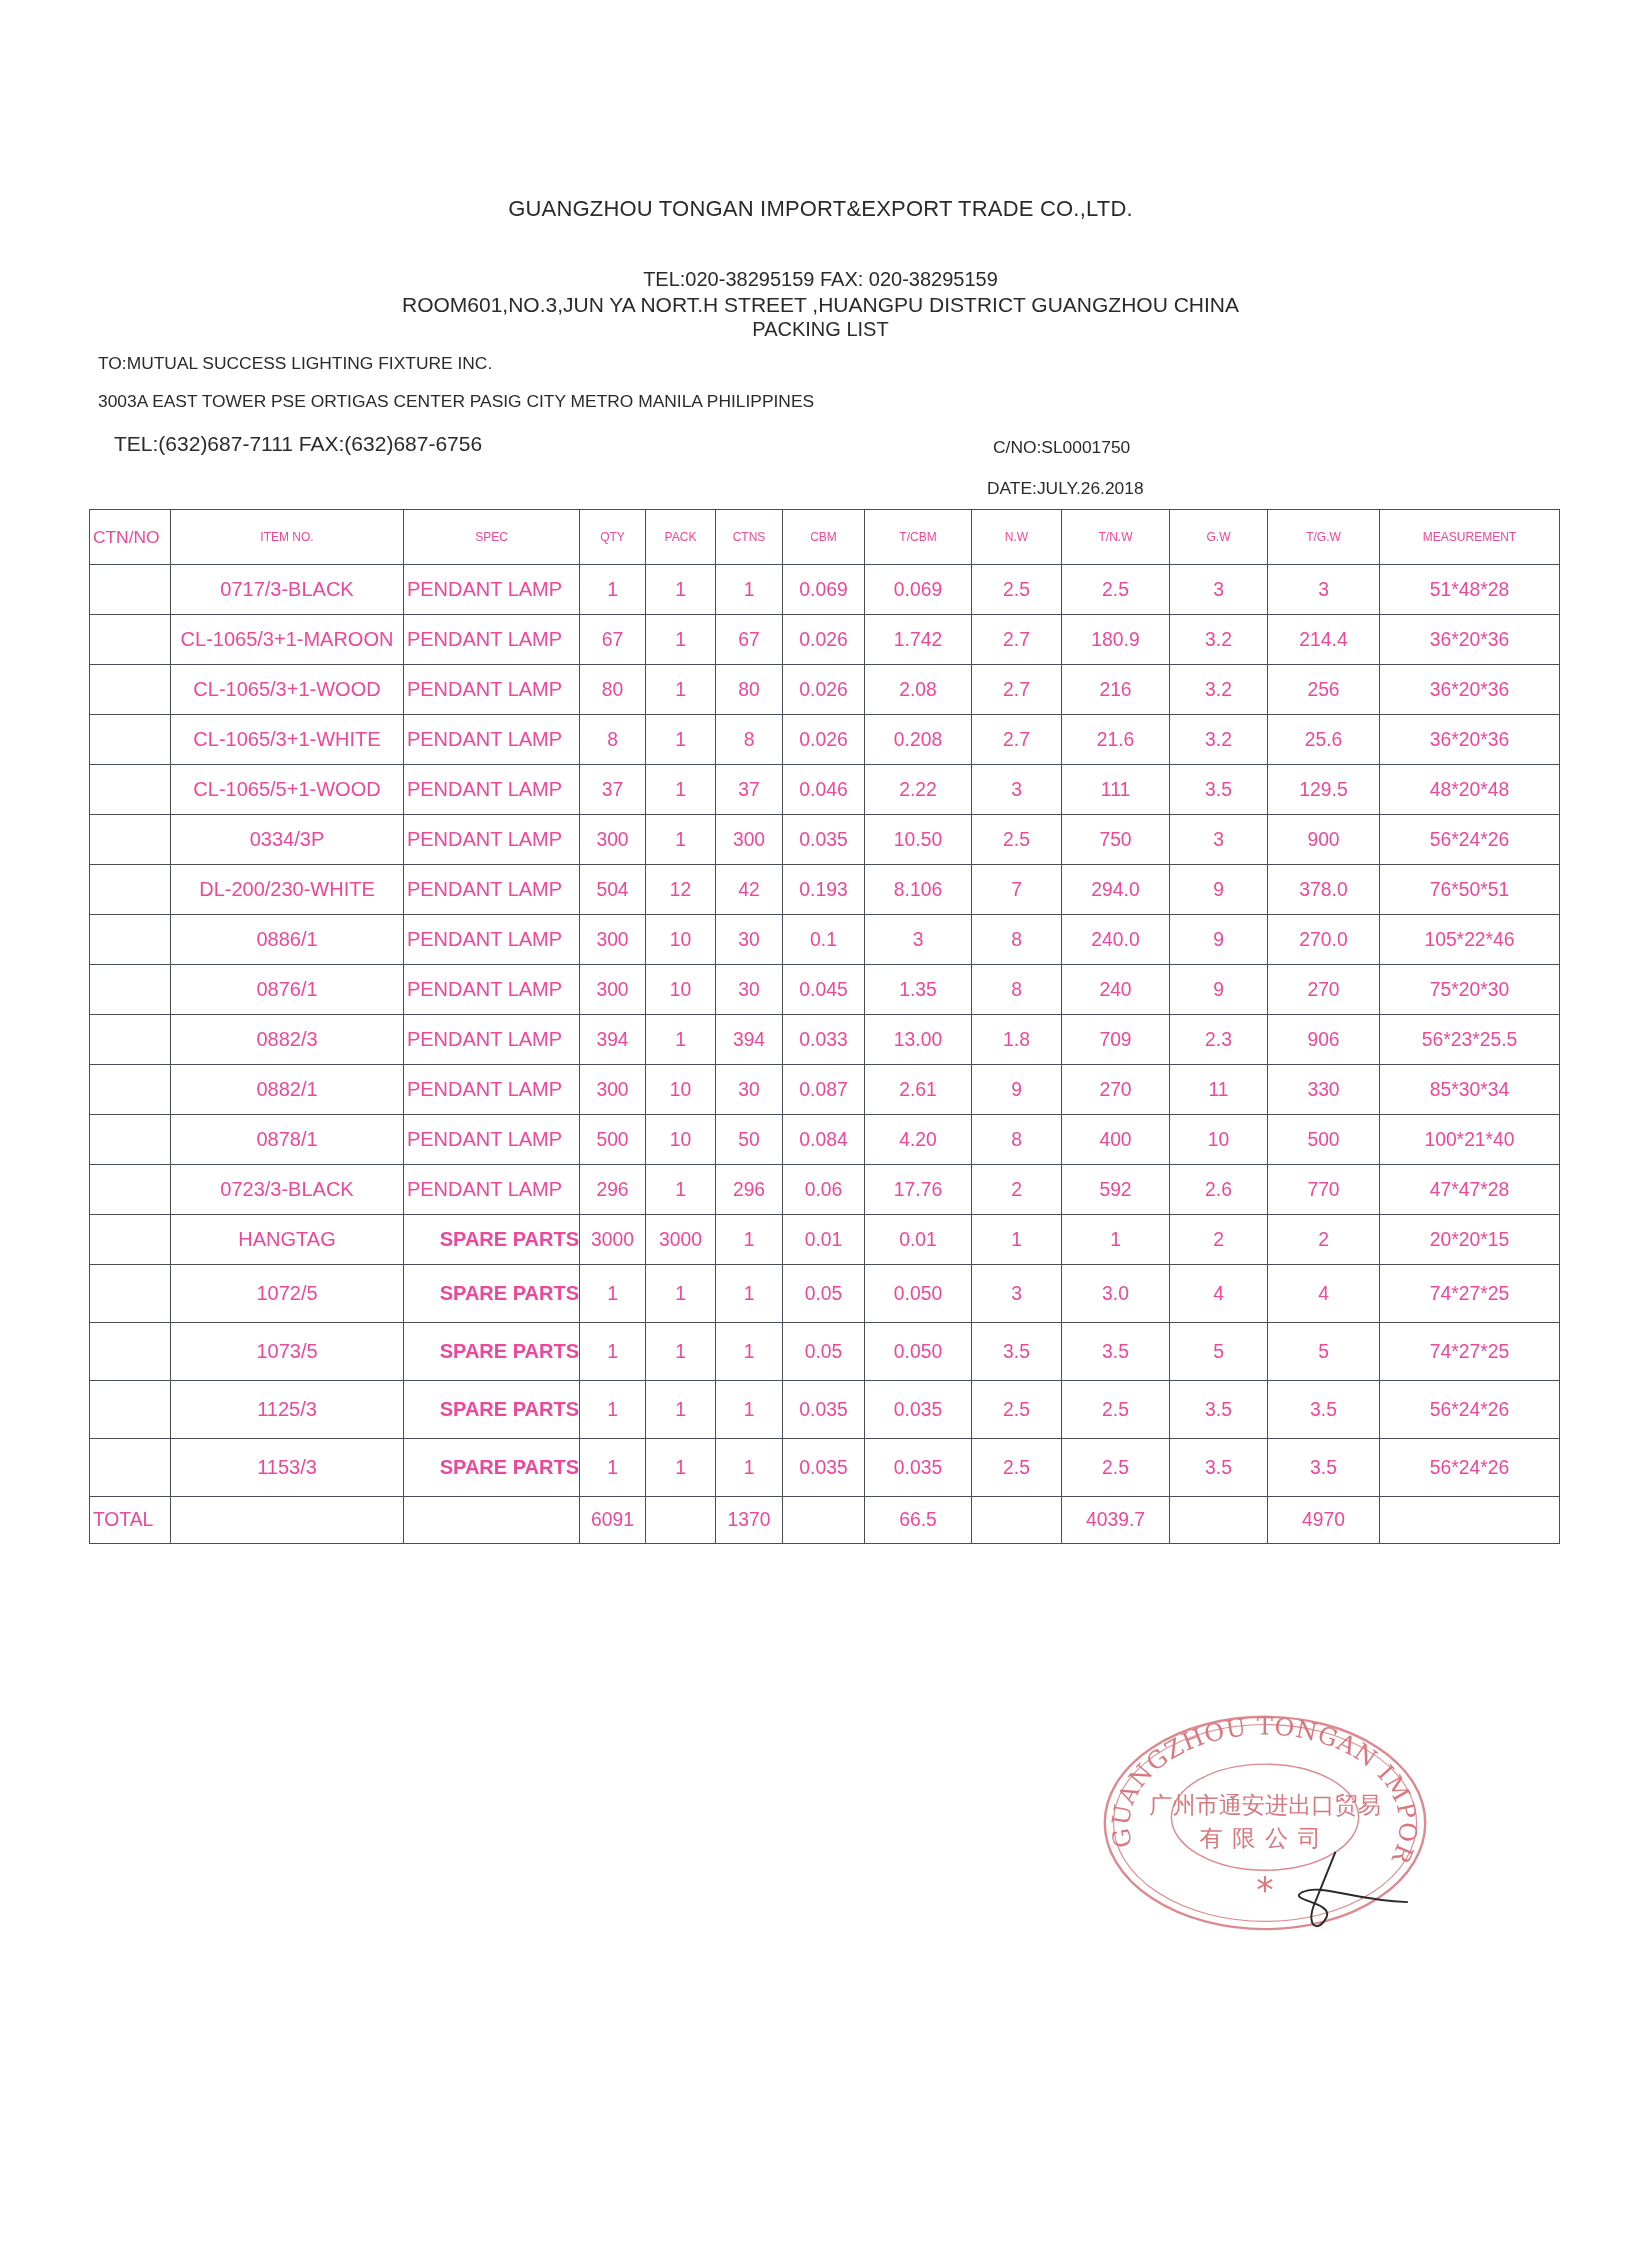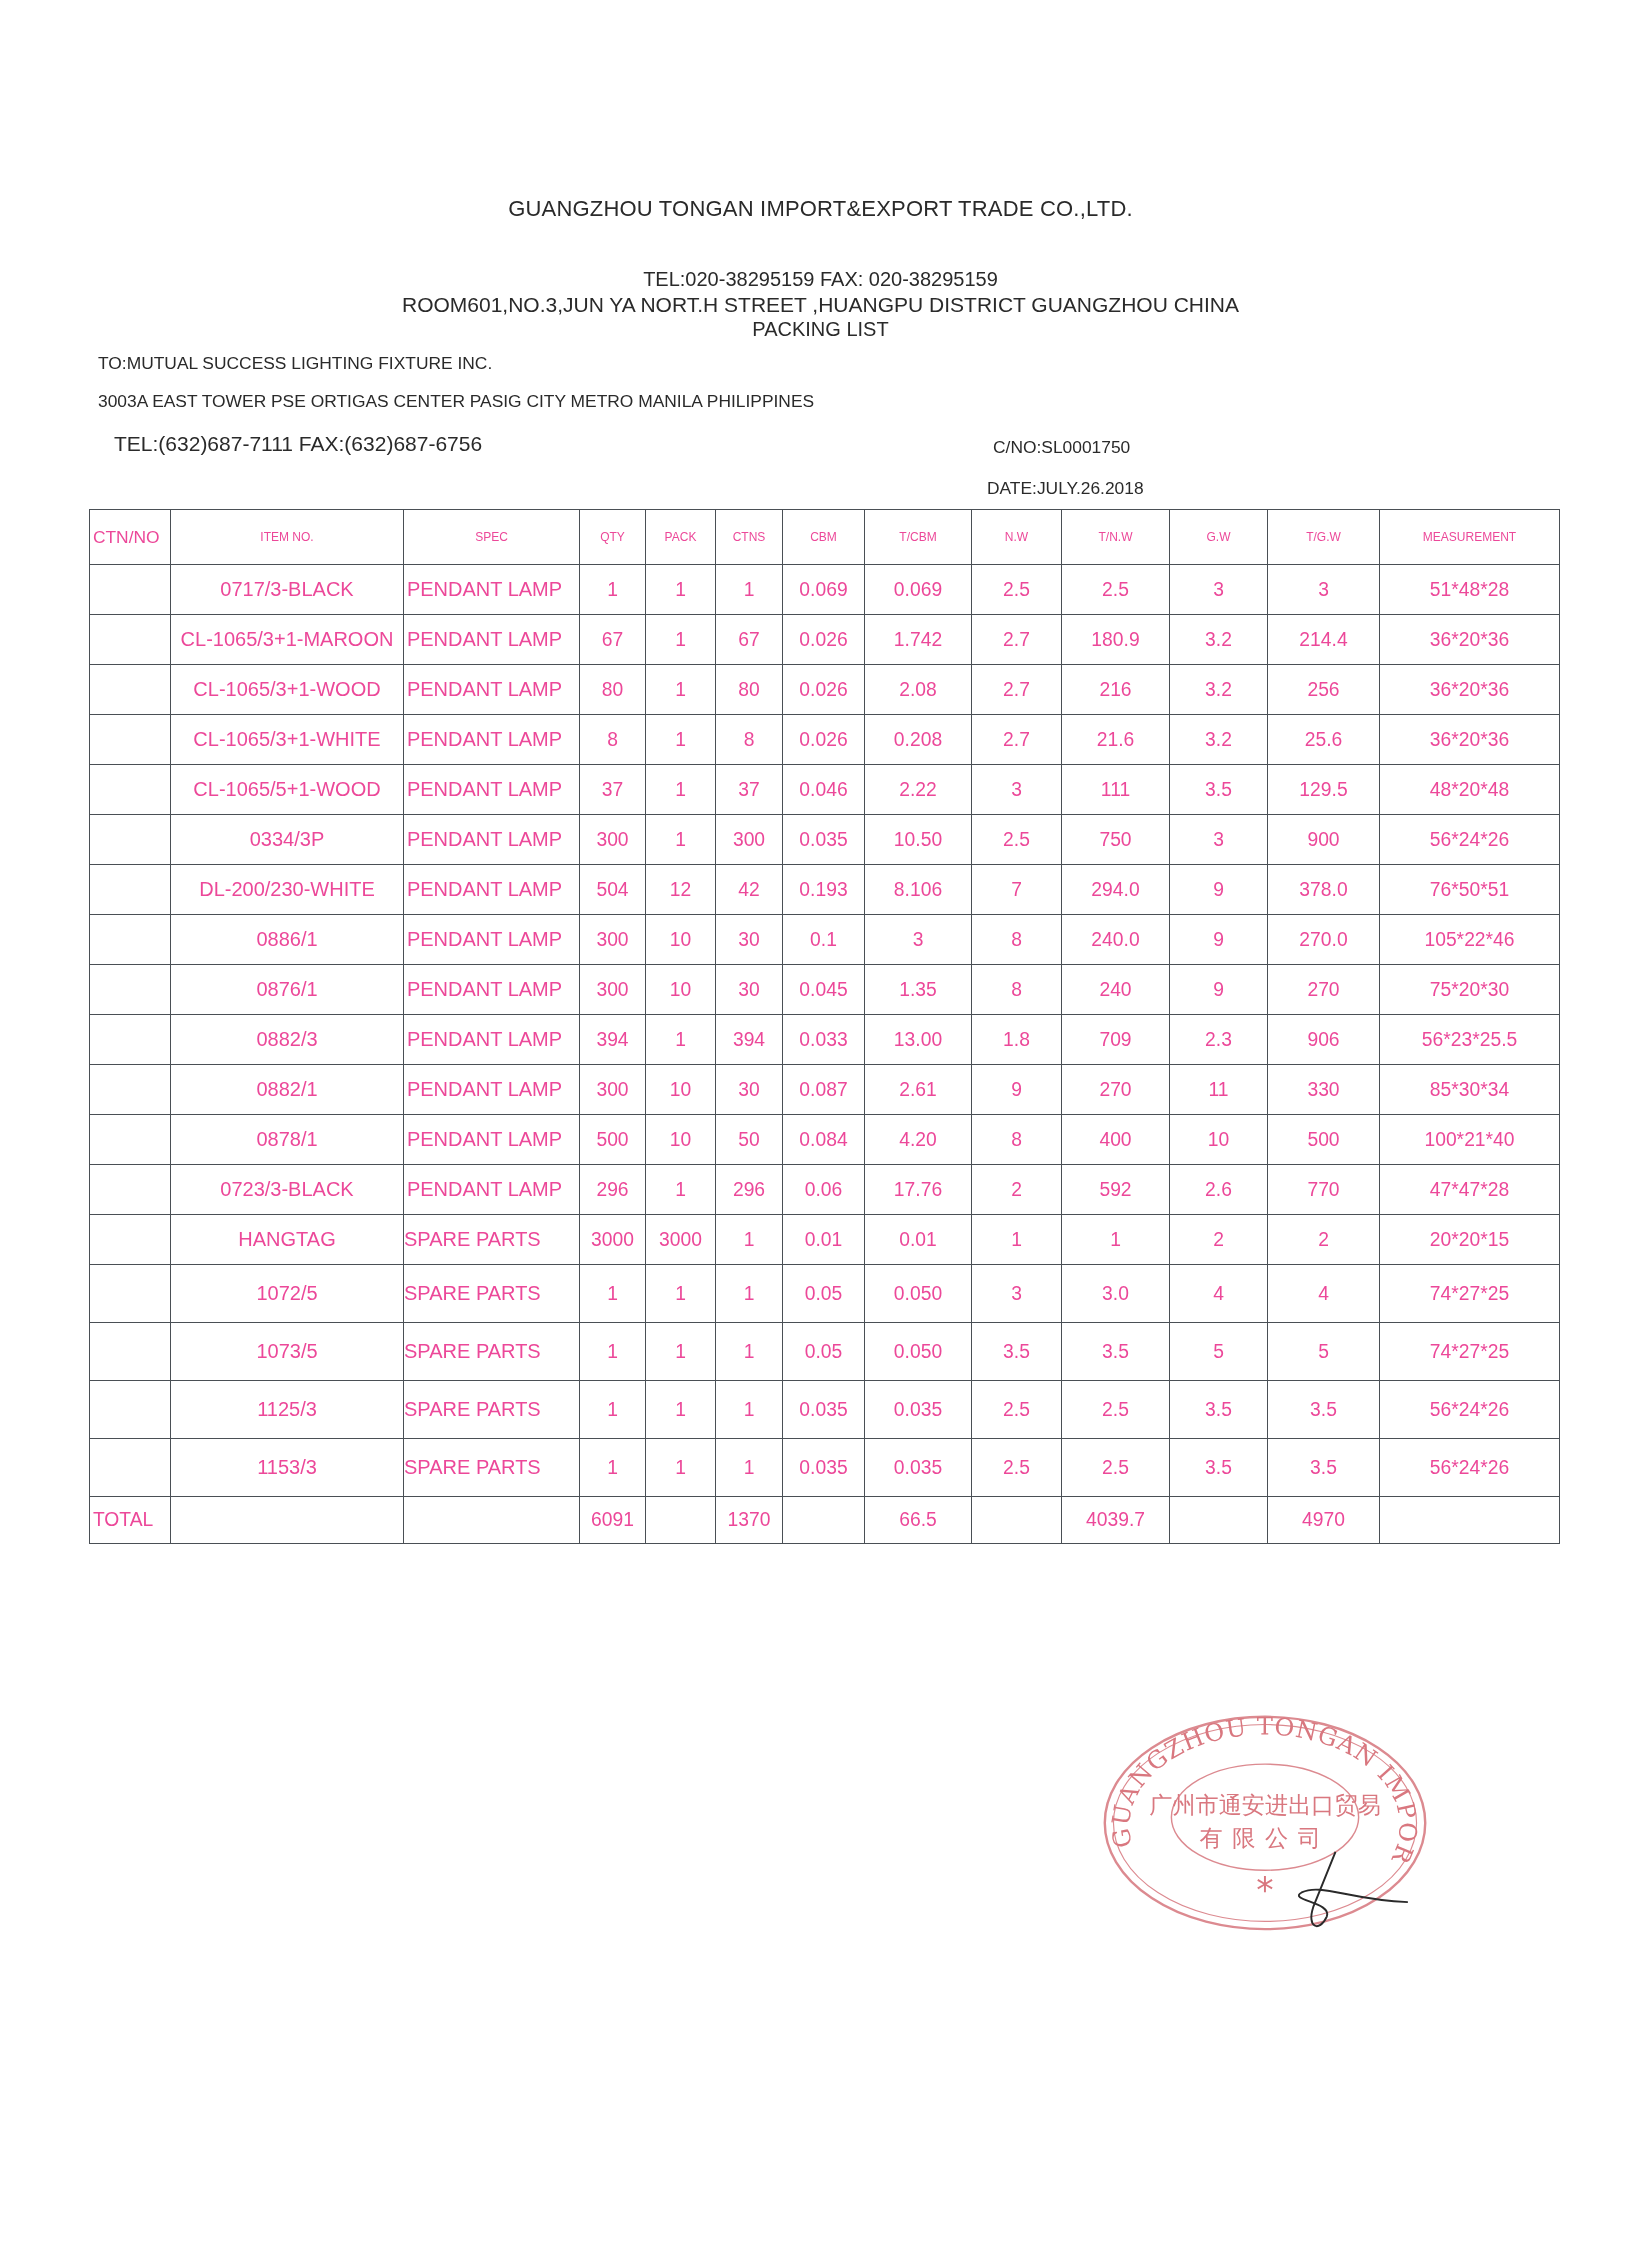--- a/index.html
+++ b/index.html
@@ -28,21 +28,21 @@
   table.pl th, table.pl td {
     border: 1.4px solid #4a4f55; text-align: center; vertical-align: middle;
     padding: 0; white-space: nowrap; overflow: visible;
   }
   table.pl th { font-weight: normal; height: 54px; font-size: 12px; }
   table.pl tr.r td { height: 49px; }
   table.pl tr.r2 td { height: 57px; }
   table.pl tr.tot td { height: 46px; }
   table.pl td.item { font-size: 20px; }
   table.pl td.spec { font-size: 20px; text-align: left; padding-left: 2.9px; }
-  table.pl td.spec.sp { text-align: left; padding-left: 0; }
+  table.pl td.spec.sp { text-align: right; padding-left: 0; font-weight: bold; }
   table.pl td.ctn { text-align: left; padding-left: 2.9px; }
   table.pl th.ctnh { text-align: left; padding-left: 2.9px; font-size: 17.4px; }
 
   .stamp { position: absolute; left: 1099px; top: 1709px; width: 333px; height: 227px; }
 </style>
 </head>
 <body>
 
 <div class="abs center h-company">GUANGZHOU TONGAN IMPORT&amp;EXPORT TRADE CO.,LTD.</div>
 <div class="abs center h-address">ROOM601,NO.3,JUN YA NORT.H STREET ,HUANGPU DISTRICT GUANGZHOU CHINA</div>

